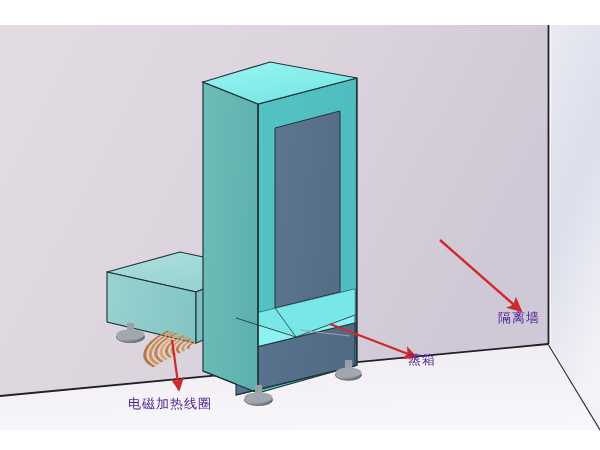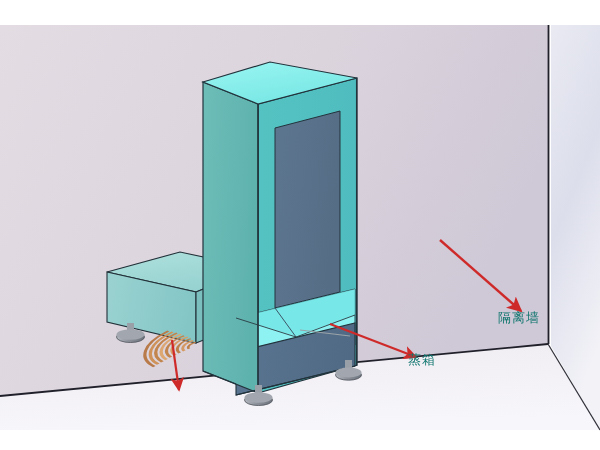--- a/index.html
+++ b/index.html
@@ -17,21 +17,21 @@
   }
   #scene {
     position: absolute;
     left: 0;
     top: 0;
     width: 600px;
     height: 450px;
   }
   .callout {
     position: absolute;
-    color: #0f766e;
+    color: #4c1d95;
     font-family: "Liberation Sans", "DejaVu Sans", sans-serif;
     font-size: 13px;
     line-height: 16px;
     letter-spacing: 1px;
     white-space: nowrap;
   }
   #label-coil { left: 128px; top: 396px; }
   #label-steamer { left: 408px; top: 352px; }
   #label-wall { left: 498px; top: 310px; }
 </style>
@@ -189,18 +189,19 @@
       </g>
     </g>
 
     <g>
       <line x1="172" y1="340" x2="179" y2="390" stroke="#cf2a2a" stroke-width="2.2" marker-end="url(#redArrow)"></line>
       <line x1="330" y1="324" x2="416" y2="357" stroke="#cf2a2a" stroke-width="2.2" marker-end="url(#redArrow)"></line>
       <line x1="440" y1="240" x2="521" y2="311" stroke="#cf2a2a" stroke-width="2.4" marker-end="url(#redArrow)"></line>
     </g>
   </svg>
 
+  <div class="callout" id="label-coil">电磁加热线圈</div>
 
   <div class="callout" id="label-steamer">蒸箱</div>
 
   <div class="callout" id="label-wall">隔离墙</div>
 
 </div>
 
 </body></html>

